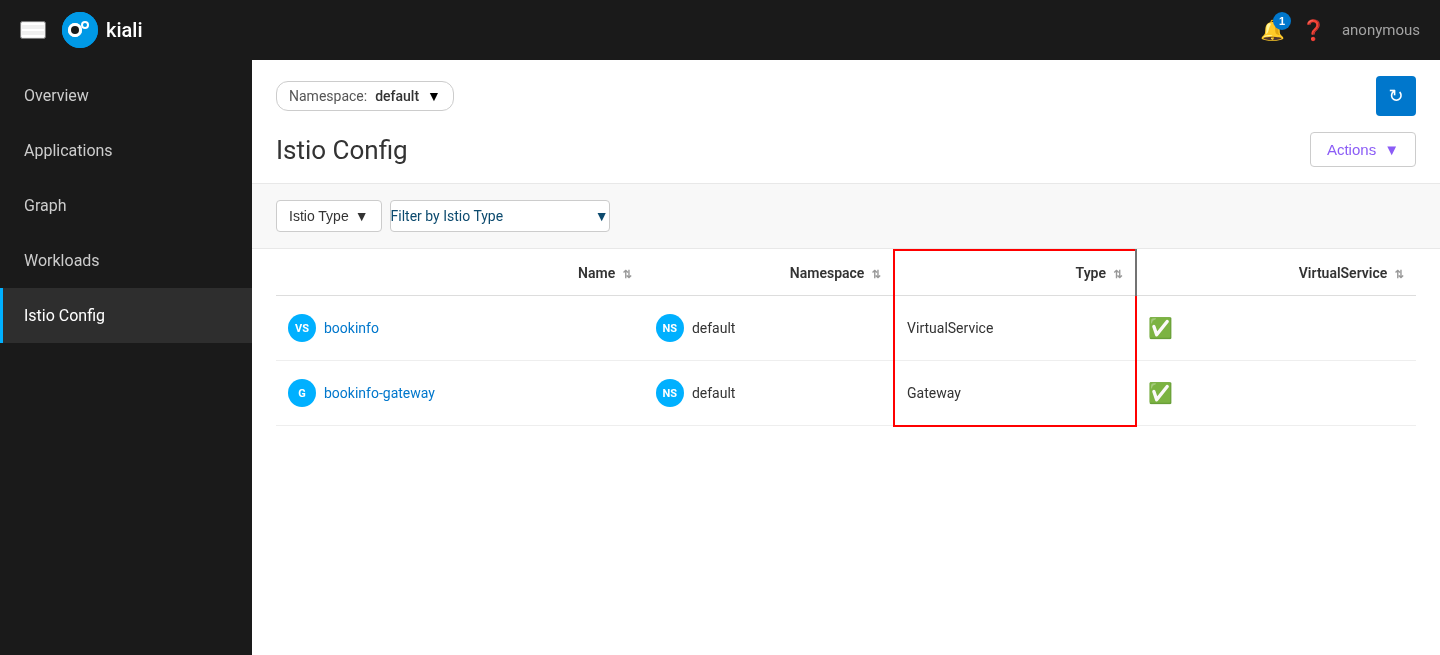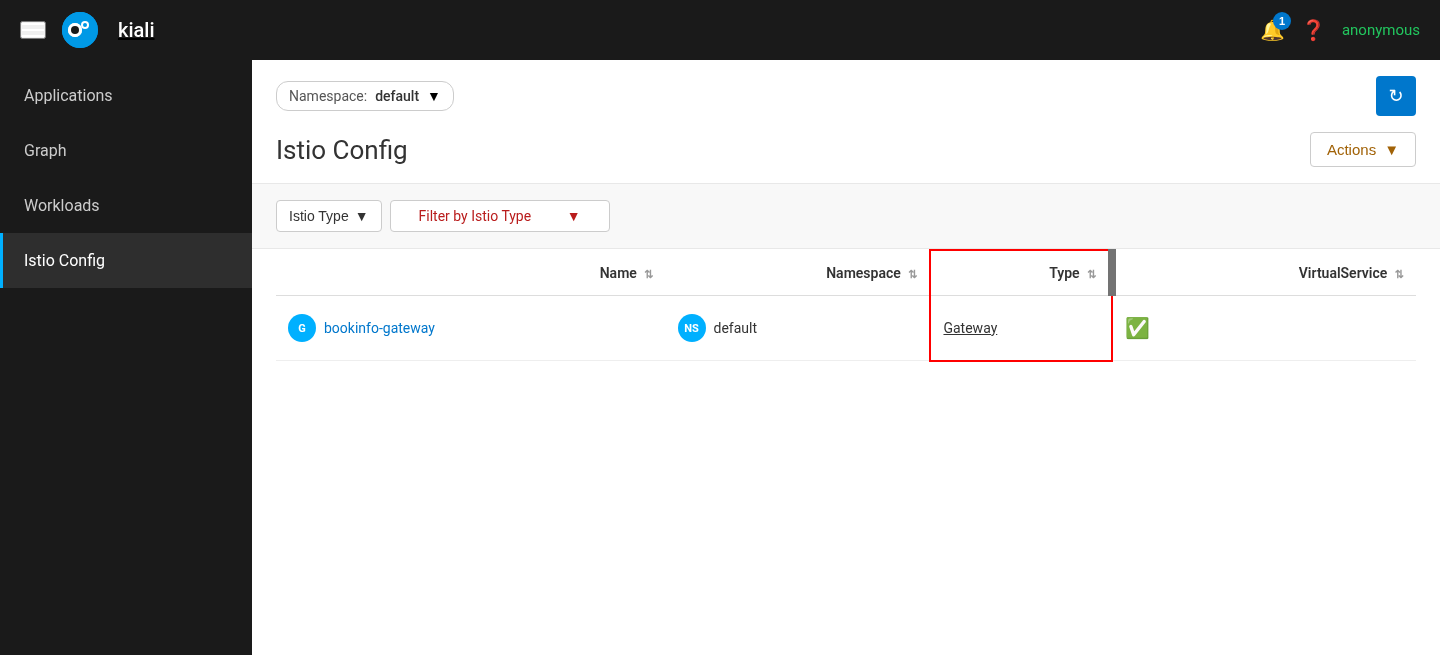--- a/index.html
+++ b/index.html
@@ -10,30 +10,30 @@
       background: #1a1a1a;
       height: 60px;
       display: flex;
       align-items: center;
       padding: 0 20px;
       flex-shrink: 0;
     }
     .topnav-left { display: flex; align-items: center; gap: 16px; }
     .hamburger { display: flex; flex-direction: column; gap: 4px; cursor: pointer; }
     .hamburger span { width: 22px; height: 2px; background: white; display: block; }
-    .kiali-logo { display: flex; align-items: center; gap: 20px; text-decoration: underline; }
+    .kiali-logo { display: flex; align-items: center; gap: 8px; }
     .kiali-icon { width: 36px; height: 36px; background: linear-gradient(135deg, #00b0ff, #0077cc); border-radius: 50%; display: flex; align-items: center; justify-content: center; position: relative; }
     .kiali-icon::before { content: ''; width: 14px; height: 14px; background: white; border-radius: 50%; position: absolute; left: 6px; top: 11px; }
     .kiali-icon::after { content: ''; width: 8px; height: 8px; background: #1a1a1a; border-radius: 50%; position: absolute; left: 9px; top: 14px; }
     .kiali-text { color: white; font-size: 20px; font-weight: 500; }
     .topnav-right { margin-left: auto; display: flex; align-items: center; gap: 16px; }
     .bell-btn { background: none; border: none; cursor: pointer; position: relative; color: white; font-size: 20px; }
     .badge { background: #0077cc; color: white; font-size: 11px; font-weight: bold; border-radius: 50%; width: 18px; height: 18px; display: flex; align-items: center; justify-content: center; position: absolute; top: -6px; right: -6px; }
     .help-btn { background: none; border: none; cursor: pointer; color: white; font-size: 20px; }
-    .user-name { color: #22c55e; font-size: 15px; }
+    .user-name { color: #a3a3a3; font-size: 15px; }
 
     
     .layout { display: flex; flex: 1; overflow: hidden; }
 
     
     .sidebar {
       width: 252px;
       background: #1a1a1a;
       flex-shrink: 0;
       padding-top: 8px;
@@ -100,21 +100,21 @@
     .actions-btn {
       display: flex;
       align-items: center;
       gap: 8px;
       border: 1px solid #ccc;
       border-radius: 4px;
       padding: 8px 16px;
       cursor: pointer;
       font-size: 15px;
       background: white;
-      color: #a16207;
+      color: #8b5cf6;
     }
 
     
     .filter-bar {
       padding: 16px 24px;
       background: #f8f8f8;
       border-top: 1px solid #e8e8e8;
       border-bottom: 1px solid #e8e8e8;
     }
     .filter-controls { display: flex; gap: 8px; align-items: center; }
@@ -130,25 +130,25 @@
       background: white;
       color: #333;
       text-align: center;
     }
     .filter-dropdown {
       display: flex;
       align-items: center;
       gap: 6px;
       border: 1px solid #ccc;
       border-radius: 4px;
-      padding: 7px 28px;
-      cursor: pointer;
-      font-size: 14px;
-      background: white;
-      color: #b91c1c;
+      padding: 7px 0;
+      cursor: pointer;
+      font-size: 14px;
+      background: white;
+      color: #0c4a6e;
       min-width: 220px;
     }
 
     
     .table-container { padding: 0 24px; flex: 1; }
     table { width: 100%; border-collapse: collapse; }
     thead tr th {
       text-align: right;
       padding: 14px 12px;
       font-size: 14px;
@@ -238,20 +238,23 @@
     </button>
     <button class="help-btn">❓</button>
     <span class="user-name">anonymous</span>
   </div>
 </nav>
 
 <div class="layout">
 
   <aside class="sidebar">
     <div class="sidebar-item">
+      <span class="item-label">Overview</span>
+    </div>
+    <div class="sidebar-item">
       <span class="item-label">Applications</span>
     </div>
     <div class="sidebar-item">
       <span class="item-label">Graph</span>
     </div>
     <div class="sidebar-item">
       <span class="item-label">Workloads</span>
     </div>
     <div class="sidebar-item active">
       <span class="item-label">Istio Config</span>
@@ -299,47 +302,67 @@
         <thead>
           <tr>
             <th>
               <span>Name</span>
               <span class="sort-icon">⇅</span>
             </th>
             <th>
               <span>Namespace</span>
               <span class="sort-icon">⇅</span>
             </th>
-            <th style="border-left: 2px solid red; border-right: 8px solid #737373; border-top: 2px solid red;">
+            <th style="border-left: 2px solid red; border-right: 2px solid #737373; border-top: 2px solid red;">
               <span>Type</span>
               <span class="sort-icon">⇅</span>
             </th>
             <th>
               <span>VirtualService</span>
               <span class="sort-icon">⇅</span>
             </th>
           </tr>
         </thead>
         <tbody>
 
+          <tr>
+            <td>
+              <div class="name-cell">
+                <span class="badge-vs">VS</span>
+                <a class="link-blue">bookinfo</a>
+              </div>
+            </td>
+            <td>
+              <div class="ns-cell">
+                <span class="badge-ns">NS</span>
+                <span>default</span>
+              </div>
+            </td>
+            <td style="border-left: 2px solid red; border-right: 2px solid red;">
+              <span>VirtualService</span>
+            </td>
+            <td>
+              <span class="check-icon">✅</span>
+            </td>
+          </tr>
 
           <tr>
             <td>
               <div class="name-cell">
                 <span class="badge-g">G</span>
                 <a class="link-blue">bookinfo-gateway</a>
               </div>
             </td>
             <td>
               <div class="ns-cell">
                 <span class="badge-ns">NS</span>
                 <span>default</span>
               </div>
             </td>
-            <td style="border-left: 2px solid red; border-right: 2px solid red; border-bottom: 2px solid red; text-decoration: underline;">
+            <td style="border-left: 2px solid red; border-right: 2px solid red; border-bottom: 2px solid red;">
               <span>Gateway</span>
             </td>
             <td>
               <span class="check-icon">✅</span>
             </td>
           </tr>
         </tbody>
       </table>
     </div>
   </main>

